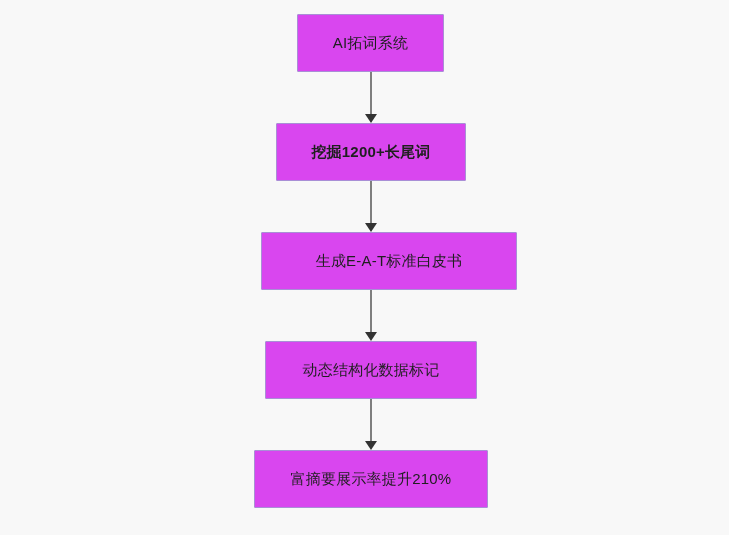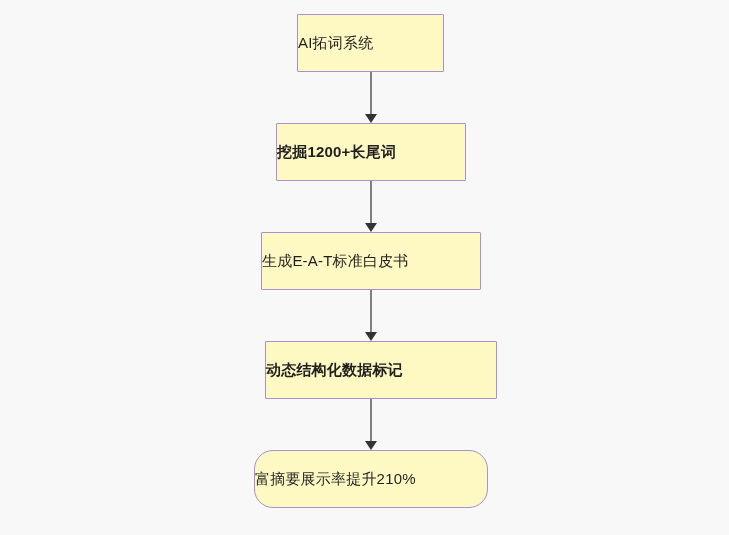--- a/index.html
+++ b/index.html
@@ -15,25 +15,25 @@
     overflow: hidden;
   }
   #flowchart-canvas {
     position: relative;
     width: 729px;
     height: 535px;
   }
   .node {
     position: absolute;
     box-sizing: border-box;
-    background: #fef9c3;
+    background: #d946ef;
     border: 1.6px solid #a98fd6;
     display: flex;
     align-items: center;
-    justify-content: flex-start;
+    justify-content: center;
     border-radius: 1px;
   }
   .node-label {
     color: #1f1f1f;
     font-size: 15px;
     line-height: 1.25;
     letter-spacing: 0.2px;
     white-space: nowrap;
     text-align: center;
     font-family: "Liberation Sans", "DejaVu Sans", sans-serif;
@@ -86,25 +86,25 @@
   </div>
 
   <div class="node" style="left:297px; top:14px; width:147px; height:58px;">
     <span class="node-label">AI拓词系统</span>
   </div>
 
   <div class="node" style="left:276px; top:123px; width:190px; height:58px;font-weight:bold;">
     <span class="node-label">挖掘1200+长尾词</span>
   </div>
 
-  <div class="node" style="left:261px; top:232px; width:220px; height:58px;">
+  <div class="node" style="left:261px; top:232px; width:256px; height:58px;">
     <span class="node-label">生成E-A-T标准白皮书</span>
   </div>
 
-  <div class="node" style="left:265px; top:341px; width:232px; height:58px;font-weight:bold;">
+  <div class="node" style="left:265px; top:341px; width:212px; height:58px;">
     <span class="node-label">动态结构化数据标记</span>
   </div>
 
-  <div class="node" style="left:254px; top:450px; width:234px; height:58px;border-radius:19px;">
+  <div class="node" style="left:254px; top:450px; width:234px; height:58px;">
     <span class="node-label">富摘要展示率提升210%</span>
   </div>
 
 </div>
 
 </body></html>

